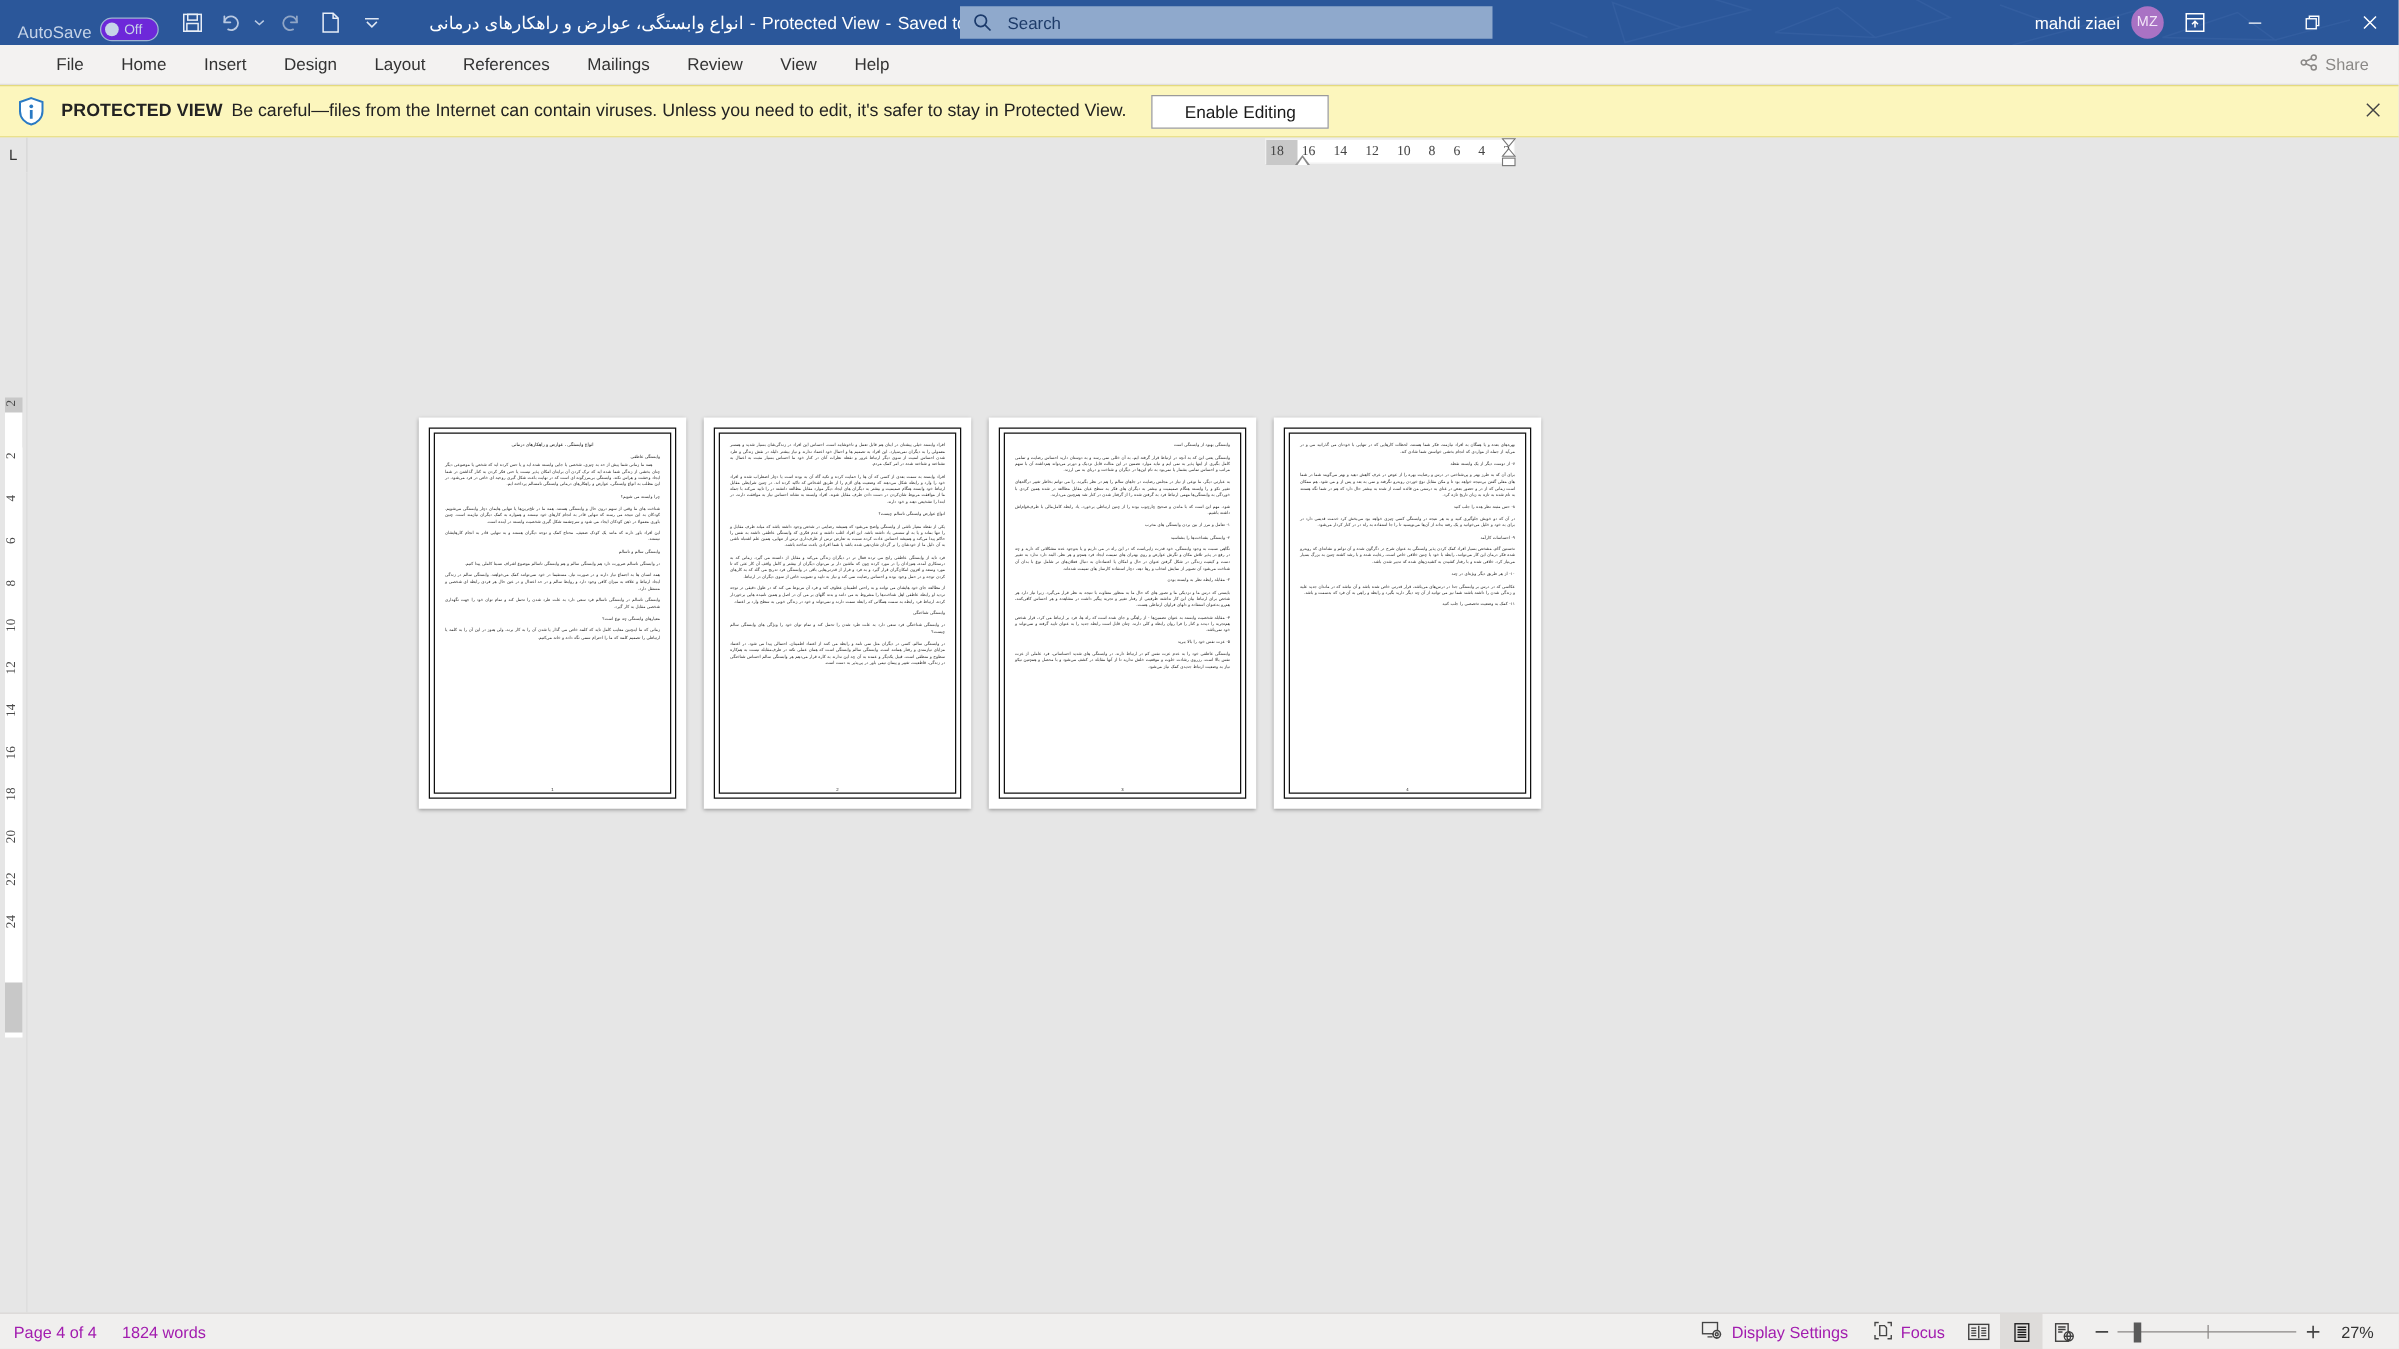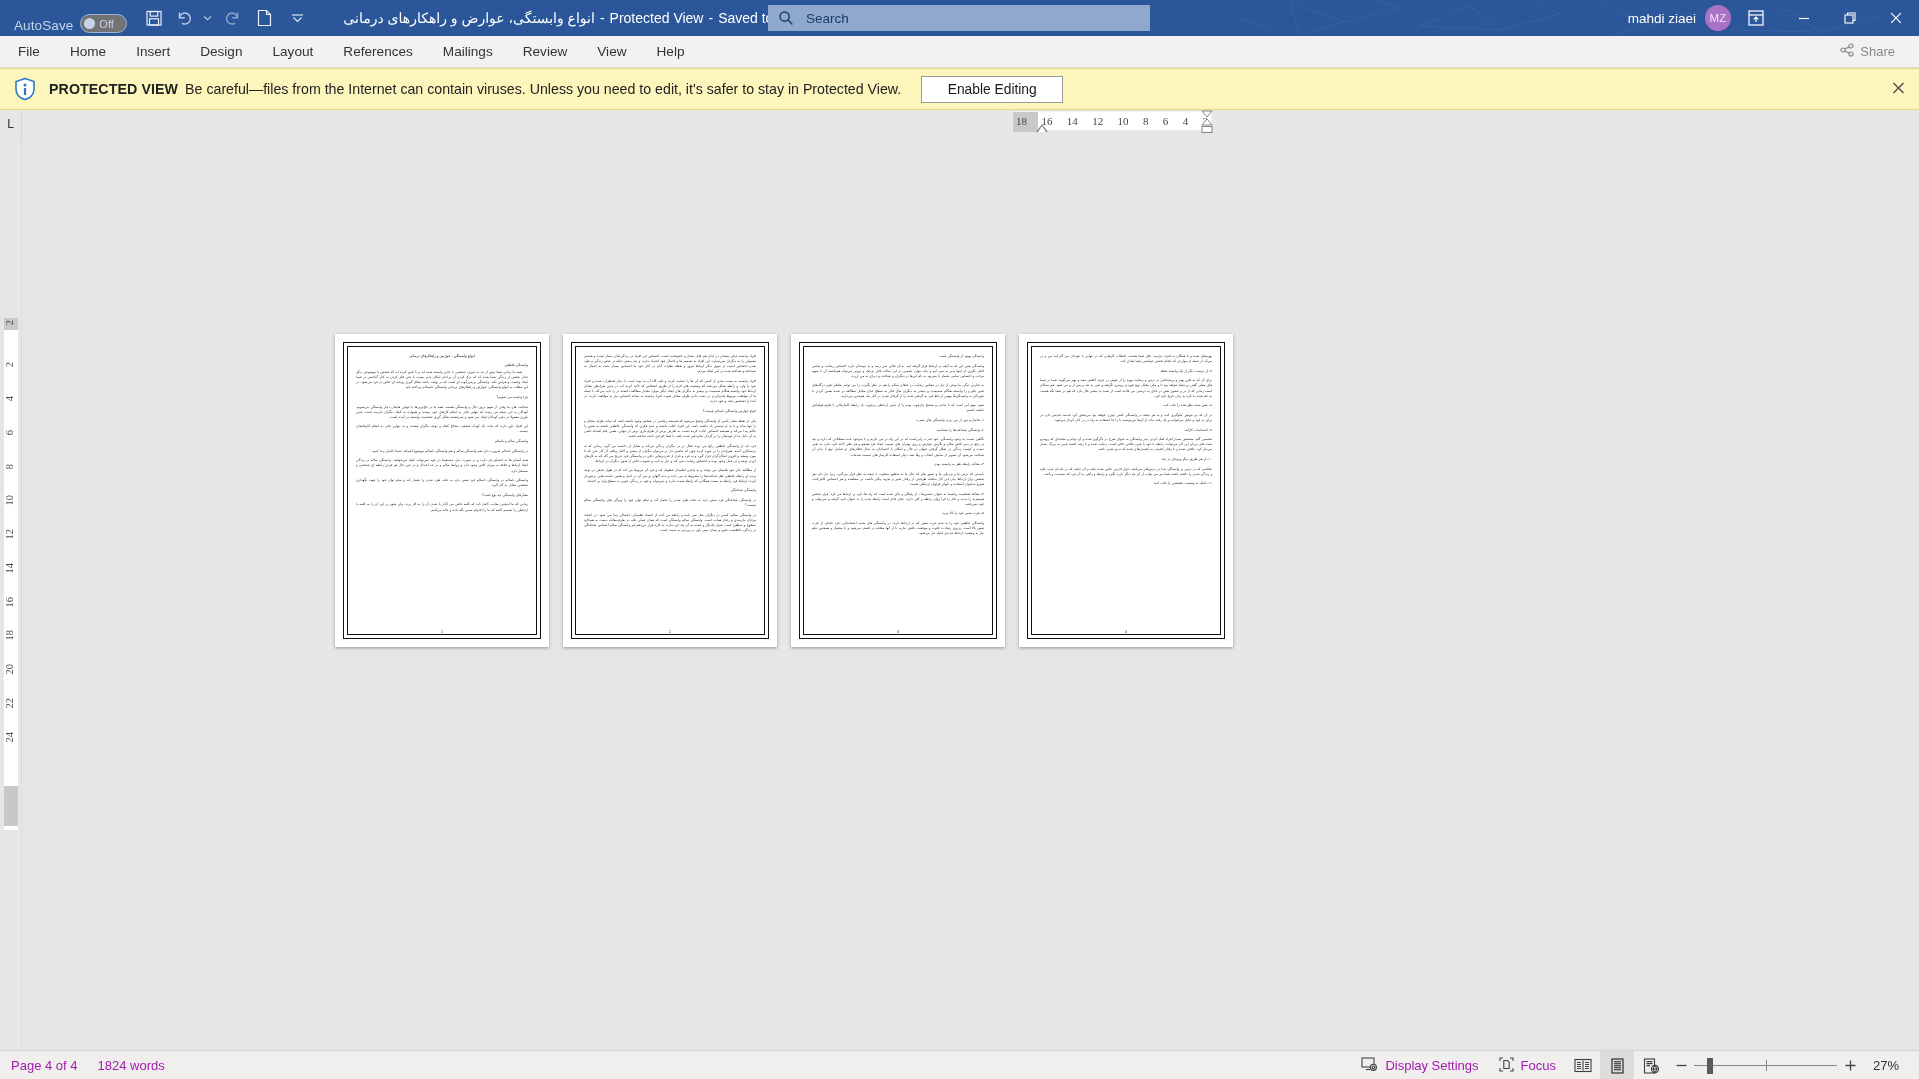--- a/index.html
+++ b/index.html
@@ -23,21 +23,21 @@
     position: absolute; inset: 0;
     pointer-events: none;
     opacity: 0.55;
   }
   .tb-left { display: flex; align-items: flex-end; gap: 0px; padding-left: 14px; z-index: 2; }
   .autosave-label {
     font-size: 13.5px; color: #c6d4e8; margin-right: 7px; letter-spacing: 0.1px;
   }
   .toggle-pill {
     width: 47px; height: 19px; border-radius: 10px;
-    border: 1px solid #9fb4d4; background: #737373;
+    border: 1px solid #9fb4d4; background: #6d28d9;
     display: flex; align-items: center; position: relative;
   }
   .toggle-knob {
     width: 11px; height: 11px; border-radius: 50%;
     background: #c6d4e8; margin-left: 3px;
   }
   .toggle-text { font-size: 11px; color: #c6d4e8; margin-left: 4px; }
   .tb-icon {
     width: 34px; height: 30px;
     display: flex; align-items: center; justify-content: center;
@@ -49,21 +49,21 @@
     font-size: 14px;
     color: #ffffff;
     white-space: nowrap;
     display: flex; align-items: center; gap: 5px;
     margin-left: 30px;
   }
   .tb-title .rtl { direction: rtl; unicode-bidi: isolate; }
   .tb-caret { font-size: 9px; color: #dfe7f3; margin-left: 2px;}
   .search-box {
     position: absolute; left: 768px; top: 5px;
-    width: 382px; height: 26px;
+    width: 426px; height: 26px;
     background: #8fa9cc;
     display: flex; align-items: center;
     z-index: 2;
     padding-left: 10px;
     gap: 12px;
   }
   .search-box .sicon { color: #1b3a6b; display:flex; }
   .search-ph { font-size: 13.5px; color: #1d3b69; }
   .tb-right {
     position: absolute; right: 0; top: 0; height: 36px;
@@ -89,21 +89,21 @@
     display: flex; align-items: stretch;
     position: relative;
     border-bottom: 1px solid #e1dfdd;
   }
   .rtab {
     padding: 0 15px;
     display: flex; align-items: center;
     font-size: 13.6px; color: #333333;
     white-space: nowrap;
   }
-  .rtab:first-child { padding-left: 18px; }
+  .rtab:first-child { padding-left: 18px; margin-left: 27px; }
   .share-btn {
     position: absolute; right: 12px; top: 3px;
     height: 25px; padding: 0 11px;
     display: flex; align-items: center; gap: 6px;
     font-size: 13px; color: #8a8886;
     border: 1px solid transparent;
   }
 
   
   .pv-banner {

